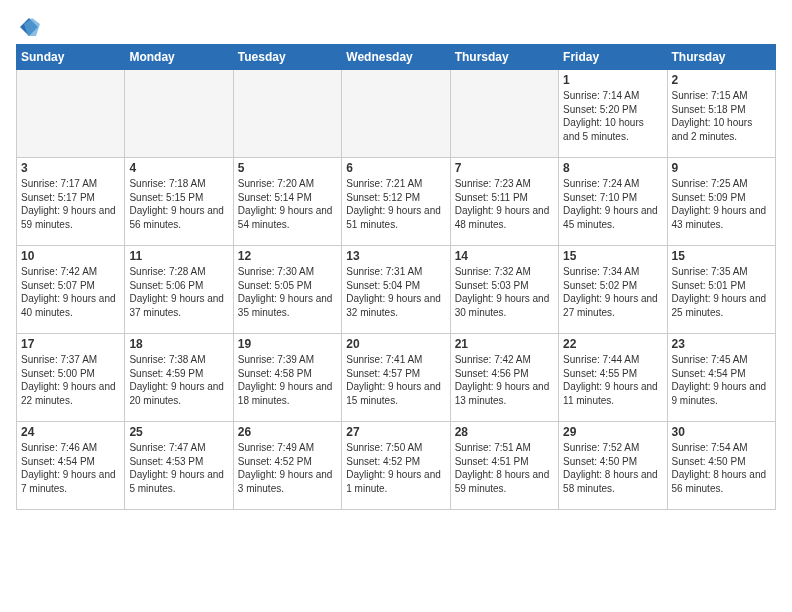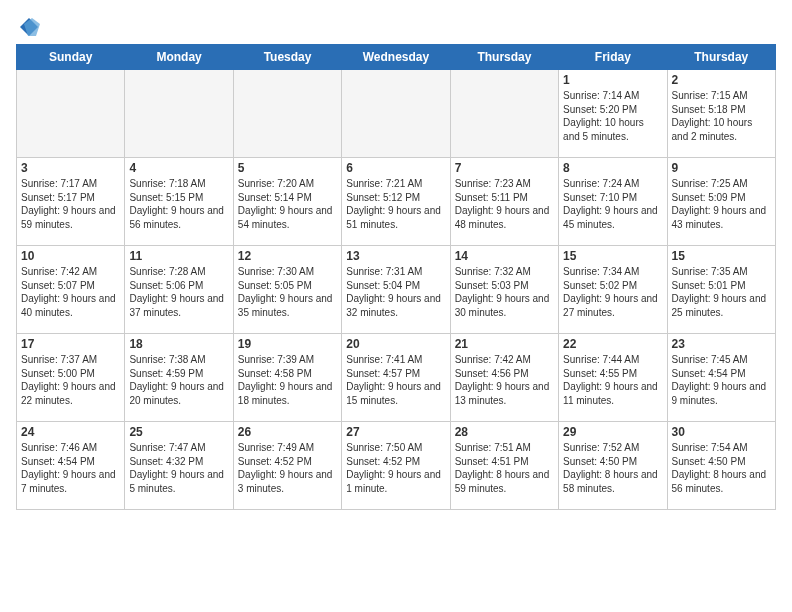--- a/index.html
+++ b/index.html
@@ -40,22 +40,22 @@
     .calendar {
       width: 100%;
       border-collapse: collapse;
       table-layout: fixed;
     }
     .calendar th {
       background: #2a6eb5;
       color: #fff;
       font-size: 12px;
       font-weight: bold;
-      padding: 5px 12px;
-      text-align: center;
+      padding: 5px 4px;
+      text-align: left;
       border: 1px solid #2a6eb5;
     }
     .calendar td {
       border: 1px solid #ccc;
       vertical-align: top;
       padding: 3px 4px;
       font-size: 10px;
       color: #333;
       height: 88px;
       background: #fff;
@@ -287,21 +287,21 @@
           <td>
             <span class="day-number">24</span>
             <div class="cell-info">Sunrise: 7:46 AM
 Sunset: 4:54 PM
 Daylight: 9 hours
 and 7 minutes.</div>
           </td>
           <td>
             <span class="day-number">25</span>
             <div class="cell-info">Sunrise: 7:47 AM
-Sunset: 4:32 PM
+Sunset: 4:53 PM
 Daylight: 9 hours
 and 5 minutes.</div>
           </td>
           <td>
             <span class="day-number">26</span>
             <div class="cell-info">Sunrise: 7:49 AM
 Sunset: 4:52 PM
 Daylight: 9 hours
 and 3 minutes.</div>
           </td>

